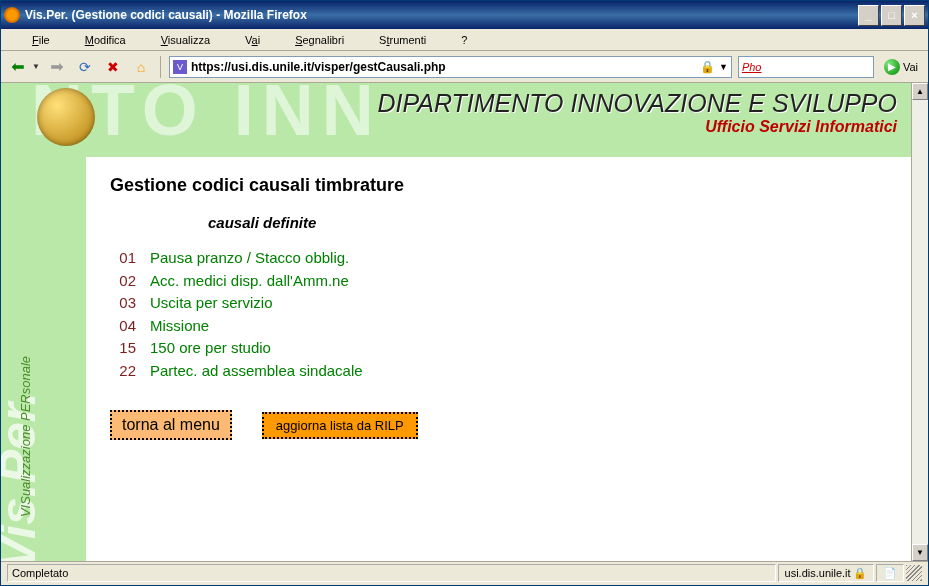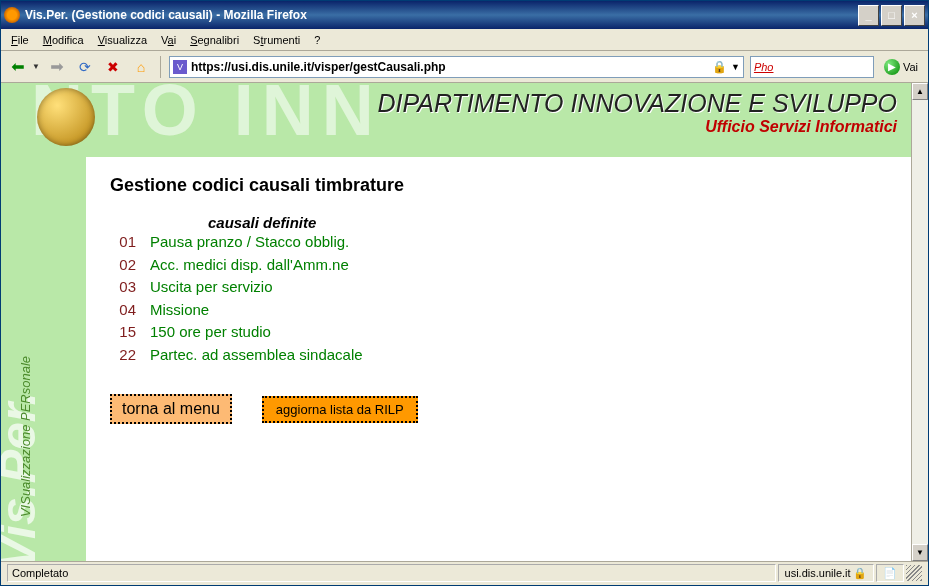--- a/index.html
+++ b/index.html
@@ -44,20 +44,21 @@
   background: #ece9d8;
   display: flex;
   align-items: center;
   padding: 0 4px;
   gap: 2px;
   border-bottom: 1px solid #aca899;
 }
 .menubar .menu-item {
   padding: 2px 6px;
   cursor: pointer;
+  margin-left: 21px;
 }
 .menubar .menu-item .u { text-decoration: underline; }
 .toolbar {
   height: 32px;
   background: #ece9d8;
   display: flex;
   align-items: center;
   padding: 0 6px;
   gap: 6px;
   border-bottom: 1px solid #aca899;
@@ -93,21 +94,21 @@
   text-align: center; line-height: 14px;
 }
 .urlbar input {
   flex: 1; border: none; outline: none; font-size: 12px;
   font-family: Tahoma, Arial, sans-serif;
   font-weight: bold;
 }
 .urlbar .lock { color: #c9a500; font-size: 12px; }
 .urlbar .dd { font-size: 9px; color: #000; cursor: pointer; }
 .searchbox {
-  width: 124px; height: 22px;
+  width: 136px; height: 22px;
   background: #fff;
   border: 1px solid #7f9db9;
   display: flex; align-items: center; padding: 0 3px;
 }
 .searchbox .pho { font-style: italic; color: #c00; font-size: 11px; flex:1; text-decoration: underline; }
 .go-btn {
   display: flex; align-items: center; gap: 3px; cursor: pointer;
   padding: 2px 4px;
 }
 .go-btn .circle {
@@ -209,20 +210,21 @@
   font-size: 18px;
   font-weight: bold;
   color: #000;
   margin-bottom: 18px;
 }
 .main-content .subhead {
   font-size: 15px;
   font-weight: bold;
   font-style: italic;
   margin-left: 98px;
+  margin-bottom: 16px;
 }
 .causali-list { margin-left: 0; }
 .causali-row {
   display: flex;
   gap: 14px;
   font-size: 15px;
   line-height: 1.5;
 }
 .causali-row .code { color: #7f1d1d; width: 26px; text-align: right; }
 .causali-row .desc { color: #008000; cursor: pointer; }

